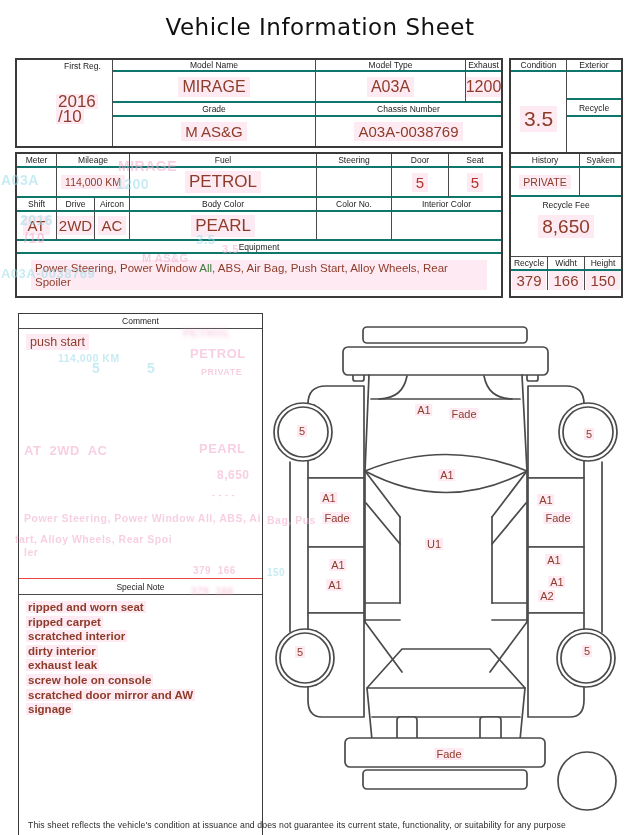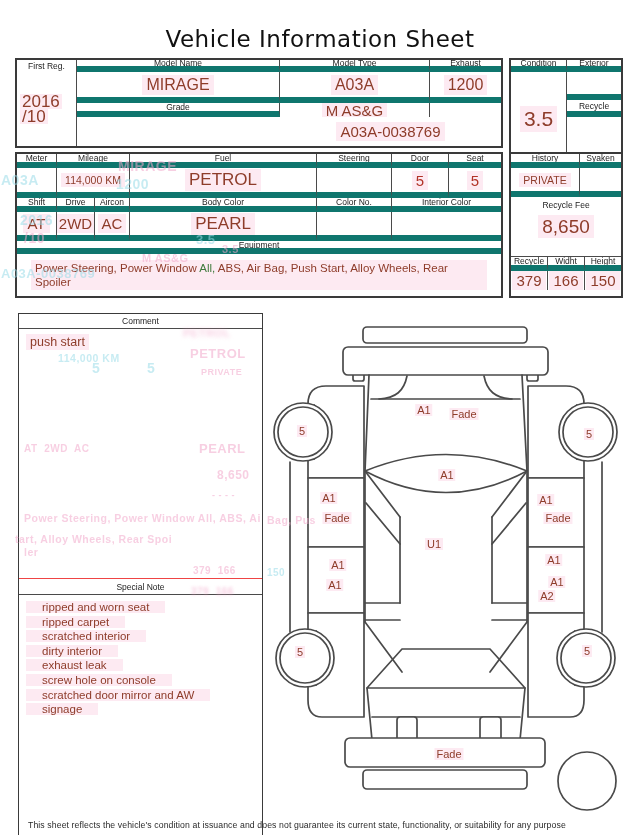--- a/index.html
+++ b/index.html
@@ -4,32 +4,32 @@
 <style>
   :root{
     --value-text:#8e3c2a; --bright-red:#b23327; --green-text:#3f7a3c;
     --highlight-pink:#fdeaf2; --ghost-pink:#f2a9cb; --ghost-cyan:#9adce8;
     --border:#3a3a3a; --diagram-stroke:#4a4a4a;
   }
   html,body{margin:0;padding:0;background:#e9e9e9;}
   .page{position:relative;width:640px;height:835px;background:#ffffff;margin:0 auto;
         font-family:"Liberation Sans",sans-serif;overflow:hidden;}
   .title{position:absolute;left:0;top:14px;width:100%;text-align:center;
-         font-family:"DejaVu Sans",sans-serif;font-size:23px;font-weight:500;color:#111;letter-spacing:0.5px;margin-top:12px;}
+         font-family:"DejaVu Sans",sans-serif;font-size:23px;font-weight:500;color:#111;letter-spacing:0.5px;}
   
   .tbl{position:absolute;border:2px solid var(--border);box-sizing:border-box;display:grid;background:#fff;}
   .cell{box-sizing:border-box;display:flex;align-items:center;justify-content:center;overflow:hidden;}
   .hdr{font-size:8.5px;color:#1c1c1c;white-space:nowrap;}
   .val{color:var(--value-text);}
   .br{border-right:1px solid #4a4a4a;}
-  .bb{border-bottom:6px solid #0f766e;}
+  .bb{border-bottom:2px solid #0f766e;}
   .hl{background:var(--highlight-pink);padding:1px 4px;white-space:nowrap;}
   
   #reg-table{left:15px;top:58px;width:488px;height:90px;
-             grid-template-columns:60px 203px 150px 1fr;grid-template-rows:12px 31px 14px 1fr;}
+             grid-template-columns:60px 203px 150px 1fr;grid-template-rows:12px 31px 14px 1fr;padding-left:36px;}
   #cond-table{left:509px;top:58px;width:114px;height:110px;
               grid-template-columns:56px 1fr;grid-template-rows:12px 28px 17px 1fr;}
   #spec-table{left:15px;top:152px;width:488px;height:146px;
               grid-template-columns:40px 38px 35px 187px 75px 57px 1fr;
               grid-template-rows:14px 30px 14px 29px 13px 1fr;}
   #hist-table{left:509px;top:152px;width:114px;height:146px;display:block;}
   .fs15{font-size:15px;} .fs16{font-size:16px;} .fs17{font-size:17px;}
   .fs11{font-size:10.5px;} .fs21{font-size:21px;}
   .firstreg-val{flex-direction:column;align-items:flex-start;padding-left:3px;font-size:17px;line-height:15px;}
   .firstreg-val .hl{padding:0 2px;}
@@ -45,21 +45,21 @@
   
   #comment-box{position:absolute;left:18px;top:313px;width:245px;height:646px;
                border:1.5px solid var(--border);box-sizing:border-box;background:#fff;}
   .cb-hdr{height:14px;border-bottom:1px solid #4a4a4a;display:flex;align-items:center;justify-content:center;font-size:8.5px;}
   .cb-content{position:relative;height:100%;}
   .push-start{position:absolute;left:7px;top:6px;font-size:12.5px;color:var(--value-text);}
   .sn-band{position:absolute;left:0;top:249px;width:100%;height:17px;border-top:1px solid #ef4444;
            border-bottom:1px solid #4a4a4a;box-sizing:border-box;display:flex;align-items:center;justify-content:center;font-size:8.5px;}
   .sn-lines{position:absolute;left:7px;top:271px;}
   .sn-line{font-size:11.5px;line-height:14.6px;color:var(--value-text);}
-  .sn-line span{background:var(--highlight-pink);padding:0 16px;}
+  .sn-line span{background:var(--highlight-pink);padding:0 2px;font-weight:bold;}
   
   .footer{position:absolute;left:28px;top:820px;width:600px;font-size:8.7px;color:#2a2a2a;letter-spacing:0.1px;}
   
   #car-svg{position:absolute;left:270px;top:315px;}
   #diagram-labels{position:absolute;left:0;top:0;width:640px;height:835px;pointer-events:none;}
   .dlabel{position:absolute;transform:translate(-50%,-50%);font-size:11px;line-height:12px;
           color:var(--value-text);background:var(--highlight-pink);padding:0 2px;white-space:nowrap;}
   
   #ghost-layer{position:absolute;left:0;top:0;width:640px;height:835px;pointer-events:none;z-index:6;}
   .ghost{position:absolute;font-weight:bold;letter-spacing:0.5px;opacity:0.55;filter:blur(0.7px);white-space:pre;}
@@ -85,20 +85,21 @@
     <div class="cell val br bb fs16">
         <span class="hl">MIRAGE</span>
       </div>
     <div class="cell val br bb fs16">
         <span class="hl">A03A</span>
       </div>
     <div class="cell val bb fs16">
         <span class="hl">1200</span>
       </div>
     <div class="cell hdr br bb">Grade</div>
+    <div class="cell hdr bb" style="grid-column:3/5;">Chassis Number</div>
     <div class="cell val br fs15">
         <span class="hl">M AS&amp;G</span>
       </div>
     <div class="cell val fs15" style="grid-column:3/5;">
         <span class="hl">A03A-0038769</span>
       </div>
   </div>
 
   <div id="cond-table" class="tbl">
     <div class="cell hdr br bb">Condition</div>
@@ -308,21 +309,21 @@
       <span class="ghost cyan" style="left: 196px; top: 232px; font-size: 13px;">3.5</span>
       <span class="ghost pink" style="left: 142px; top: 252px; font-size: 11px;">M AS&amp;G</span>
       <span class="ghost pink" style="left: 222px; top: 243px; font-size: 11px;">3.5</span>
       <span class="ghost cyan" style="left: 1px; top: 266px; font-size: 13px;">A03A-0038769</span>
       <span class="ghost pink" style="left: 183px; top: 327px; font-size: 11px; filter: blur(2px);">PETROL</span>
       <span class="ghost cyan" style="left: 58px; top: 352px; font-size: 10.5px;">114,000 KM</span>
       <span class="ghost cyan" style="left: 92px; top: 360px; font-size: 14px;">5</span>
       <span class="ghost cyan" style="left: 147px; top: 360px; font-size: 14px;">5</span>
       <span class="ghost pink" style="left: 190px; top: 346px; font-size: 13px;">PETROL</span>
       <span class="ghost pink" style="left: 201px; top: 367px; font-size: 9px;">PRIVATE</span>
-      <span class="ghost pink" style="left: 24px; top: 443px; font-size: 10px;">AT  2WD  AC</span>
+      <span class="ghost pink" style="left: 24px; top: 443px; font-size: 13px;">AT  2WD  AC</span>
       <span class="ghost pink" style="left: 199px; top: 441px; font-size: 13px;">PEARL</span>
       <span class="ghost pink" style="left: 217px; top: 468px; font-size: 12px;">8,650</span>
       <span class="ghost pink" style="left: 212px; top: 490px; font-size: 9px;">- - - -</span>
       <span class="ghost pink" style="left: 24px; top: 512px; font-size: 10.5px;">Power Steering, Power Window All, ABS, Ai</span>
       <span class="ghost pink" style="left: 15px; top: 533px; font-size: 10.5px;">tart, Alloy Wheels, Rear Spoi</span>
       <span class="ghost pink" style="left: 24px; top: 546px; font-size: 10.5px;">ler</span>
       <span class="ghost pink" style="left: 193px; top: 565px; font-size: 10px;">379  166</span>
       <span class="ghost pink" style="left: 191px; top: 586px; font-size: 10px; filter: blur(1.4px);">379  166</span>
       <span class="ghost pink" style="left: 267px; top: 514px; font-size: 10.5px;">Bag, Pus</span>
       <span class="ghost cyan" style="left: 267px; top: 567px; font-size: 10px;">150</span>

